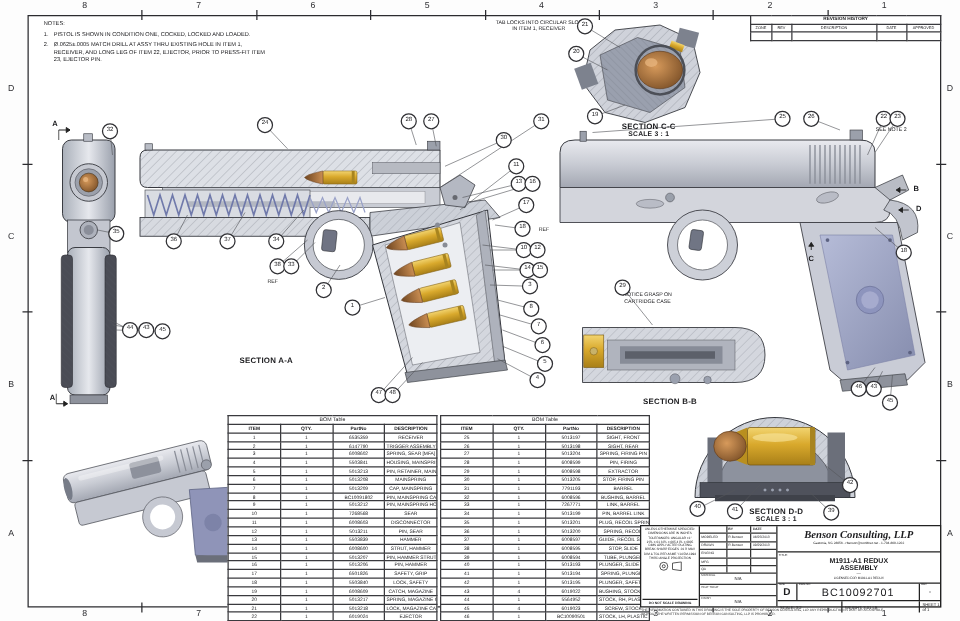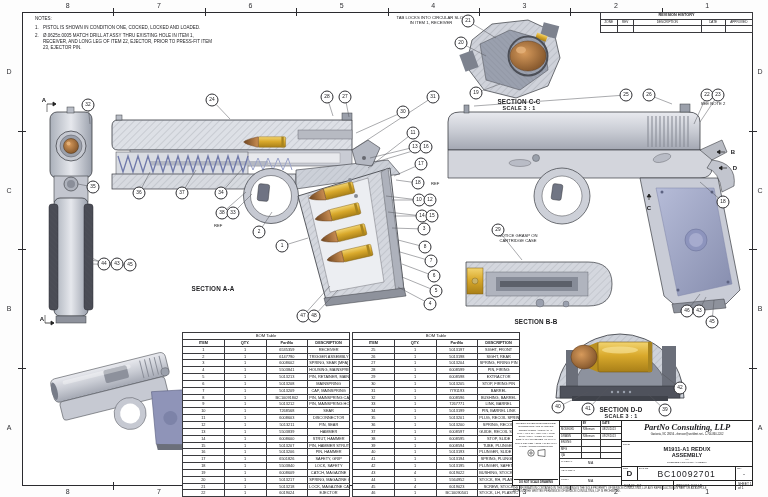--- a/index.html
+++ b/index.html
@@ -769,21 +769,21 @@
         <span class="mlabel">HEAT TREAT</span>
         <span></span>
       </div>
       <div class="mcell">
         <span class="mlabel">FINISH</span>
         <span>N/A</span>
       </div>
     </div>
     <div class="tb-right">
       <div class="tb-co">
-        <div class="co-name">PartNo Consulting, LLP</div>
+        <div class="co-name">Benson Consulting, LLP</div>
         <div class="co-sub">Gastonia, NC 28056  -  rbenson@worldnet.net  -  1-704-860-1202</div>
       </div>
       <div class="tb-title">
         <span class="t-label">TITLE:</span>
         <div class="t1">M1911-A1 REDUX</div>
         <div class="t2">ASSEMBLY</div>
         <div class="tsep">—</div>
         <div class="tlic">LICENSED FOR M1911-A1 REDUX</div>
       </div>
       <div class="tb-num">

